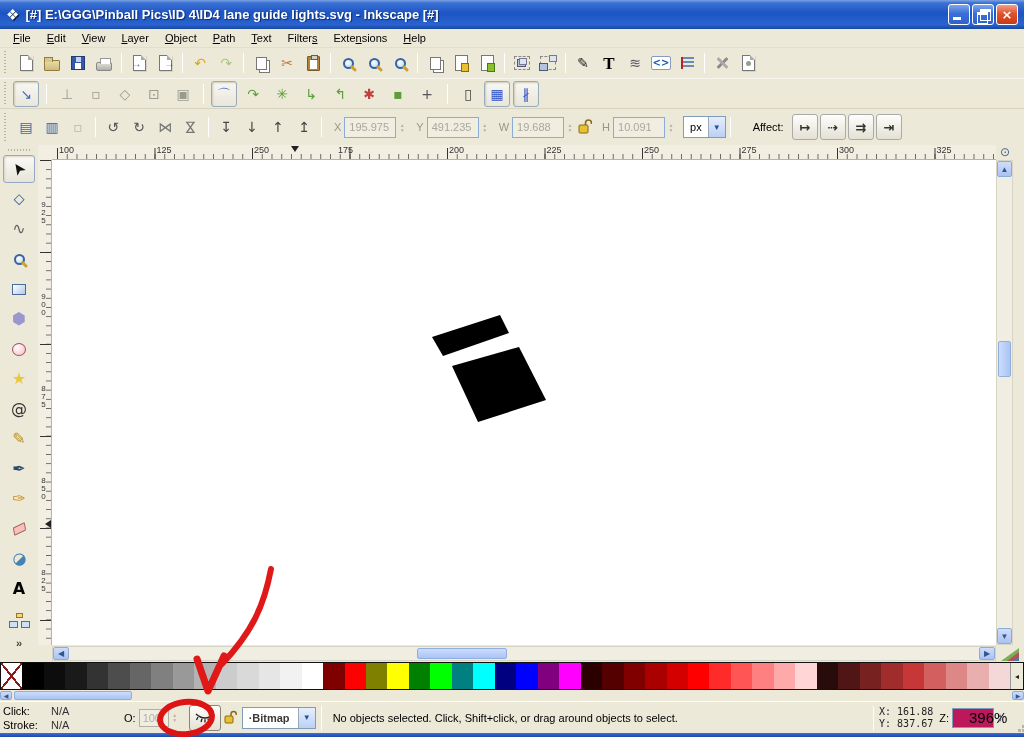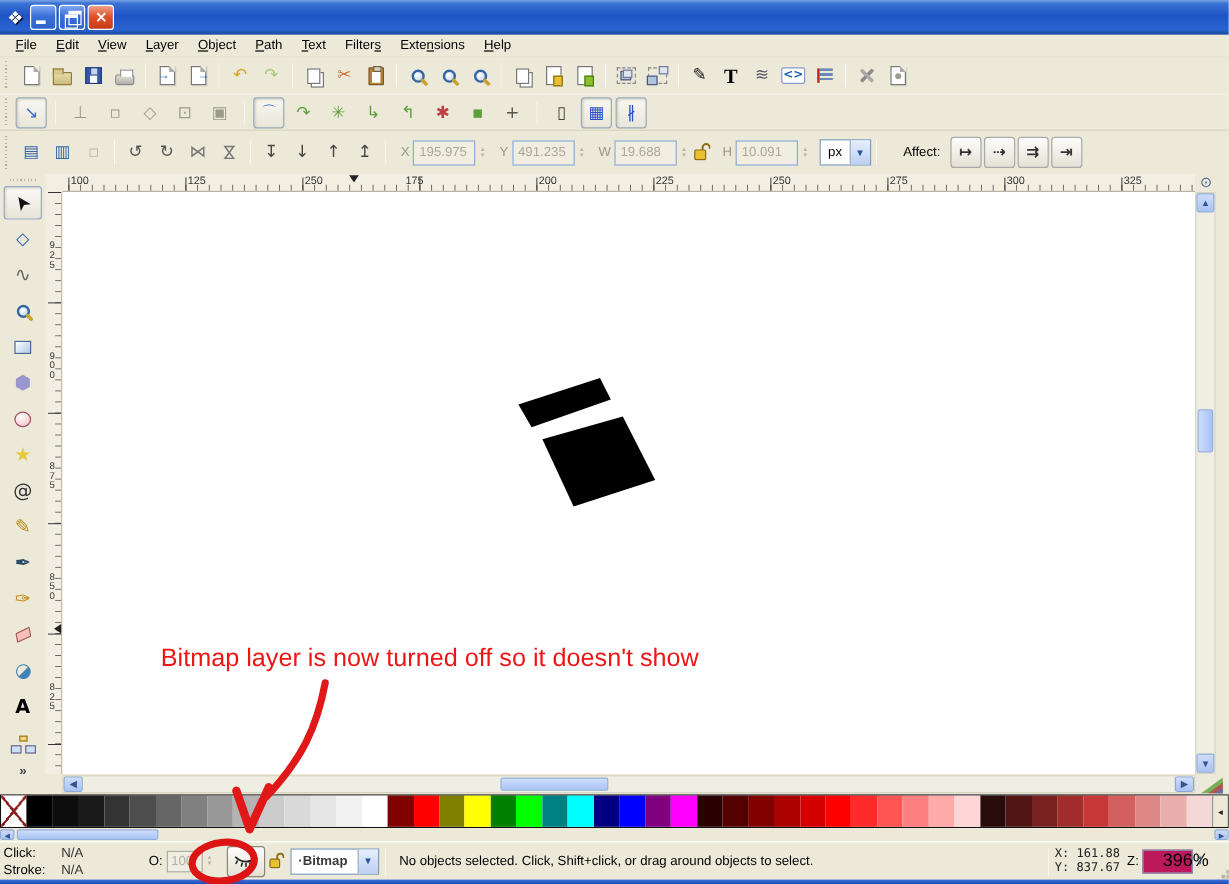--- a/index.html
+++ b/index.html
@@ -192,20 +192,21 @@
   
   #annotation-overlay { position:absolute; left:0; top:0; width:1024px; height:737px; pointer-events:none; z-index:50; }
   #annotation-text { position:absolute; left:134px; top:537px; font-size:21px; color:#ee1515; z-index:50; pointer-events:none; white-space:nowrap;}
 </style>
 </head>
 <body>
 <div id="app">
 
   <div id="titlebar">
     <span class="app-icon">❖</span>
+    <span id="title-text">[#] E:\GGG\Pinball Pics\ID 4\ID4 lane guide  lights.svg - Inkscape [#]</span>
     <span class="win-controls">
       <button class="wbtn wbtn-min"></button>
       <button class="wbtn wbtn-restore"></button>
       <button class="wbtn wbtn-close">×</button>
     </span>
   </div>
 
   <div id="menubar">
       <span class="menu-item"><u>F</u>ile</span>
       <span class="menu-item"><u>E</u>dit</span>
@@ -679,20 +680,19 @@
       <span class="zval">396%</span>
       <span class="spinners spin-active">
           <span>▲</span>
           <span>▼</span>
         </span>
     </span>
     <span id="resize-grip"></span>
   </div>
   <div id="bottom-border"></div>
 
-  <div id="annotation-text" style="color: rgb(238, 21, 21);">Bitmap layer is now turned off so it doesn't show</div>
   <svg id="annotation-overlay">
     <path d="M 271,569 C 264,606 252,632 222,664" fill="none" stroke="#e01818" stroke-width="6" stroke-linecap="round"></path>
     <path d="M 197,659 L 208,691 L 224,656" fill="none" stroke="#e01818" stroke-width="7" stroke-linecap="round" stroke-linejoin="round"></path>
     <ellipse cx="186" cy="718" rx="26" ry="16" fill="none" stroke="#dc1414" stroke-width="6" transform="rotate(-6 186 718)"></ellipse>
   </svg>
 
 </div>
 
 </body></html>

